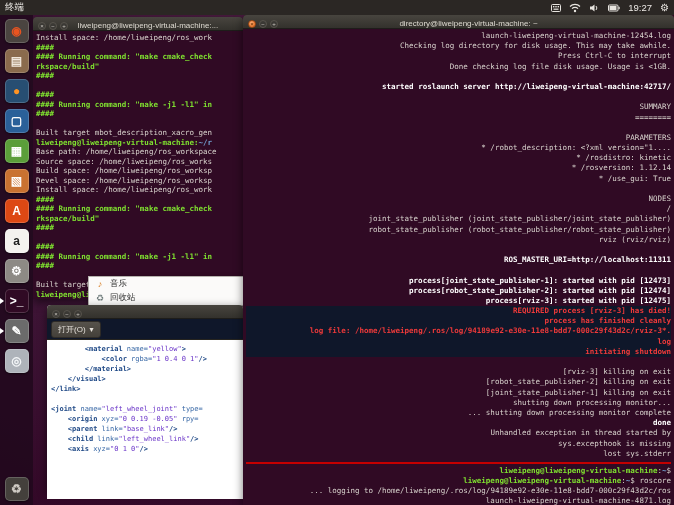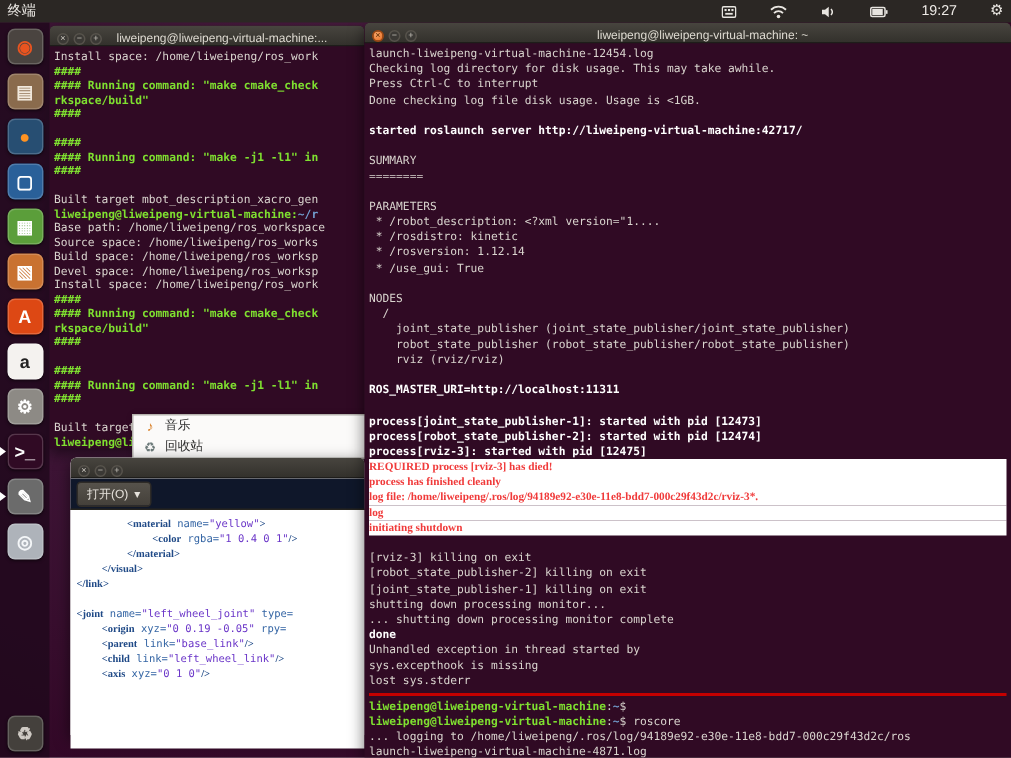--- a/index.html
+++ b/index.html
@@ -5,21 +5,21 @@
   html,body{margin:0;padding:0;}
   body{
     width:674px;height:505px;position:relative;overflow:hidden;
     background:radial-gradient(ellipse at 35% 30%, #5E2750 0%, #3D1435 45%, #2C001E 100%);
     font-family:"Liberation Sans",sans-serif;
   }
   
   .panel{position:absolute;top:0;left:0;right:0;height:15px;background:#2B2724;color:#EDEAE6;
     z-index:50;display:flex;align-items:center;font-size:9.5px;}
   .panel-title{margin-left:5px;}
-  .panel-right{margin-left:auto;display:flex;align-items:center;gap:22px;margin-right:5px;}
+  .panel-right{margin-left:auto;display:flex;align-items:center;gap:8px;margin-right:5px;}
   .panel-right svg{display:block;}
   .gear{font-size:10px;line-height:10px;color:#E8E5E0;}
   
   .launcher{position:absolute;top:15px;left:0;width:33px;bottom:0;background:rgba(32,8,28,0.82);
     z-index:45;display:flex;flex-direction:column;align-items:center;padding-top:4px;gap:6px;box-sizing:border-box;}
   .launch-item{width:24px;height:24px;border-radius:5px;display:flex;align-items:center;justify-content:center;
     font-size:12px;font-weight:bold;position:relative;flex:0 0 auto;
     box-shadow:inset 0 0 0 1px rgba(255,255,255,0.18), 0 1px 2px rgba(0,0,0,0.5);}
   .launch-item.pin-bottom{margin-top:auto;margin-bottom:4px;}
   .runmark{position:absolute;left:-5px;top:50%;transform:translateY(-50%);width:0;height:0;
@@ -32,37 +32,37 @@
   .tb-btns{display:flex;gap:3px;margin-left:5px;z-index:1;}
   .tb-btn{width:8px;height:8px;border-radius:50%;background:#3B3935;border:1px solid #57534C;box-sizing:border-box;
     font-size:6px;line-height:6px;color:#CCC8C0;text-align:center;}
   .tb-close{background:radial-gradient(circle at 35% 30%, #F8A56B, #E96D1F);border-color:#9C4712;color:#5A2A00;}
   
   .lterm{left:33px;top:17px;width:210px;height:282px;z-index:1;background:#300A24;}
   .rterm{left:243px;top:15px;width:431px;height:490px;z-index:40;background:#300A24;border-radius:4px 0 0 0;}
   .term-body{padding:2px 3px;font-family:"DejaVu Sans Mono",monospace;font-size:7.5px;color:#D9D4CE;
     white-space:pre;overflow:hidden;}
   .lterm .tline{height:9.5px;line-height:9.5px;}
-  .rterm .tline{height:10.2px;line-height:10.2px;}
-  .tline.hl{background:#ffffff;font-family:Liberation Serif, serif;}
+  .rterm .tline{height:10.2px;line-height:10.2px;text-align:right;}
+  .tline.hl{background:#0f172a;}
   .c-bw{color:#FFFFFF;font-weight:bold;}
   .c-g{color:#7FE030;font-weight:bold;}
   .c-b{color:#729FCF;font-weight:bold;}
   .c-r{color:#F03A3A;font-weight:bold;}
   .red-divider{height:2px;background:#C40000;margin:3px 0 2px 0;}
   
   .gedit{left:47px;top:305px;width:196px;height:185px;z-index:3;background:#F6F5F4;}
   .gtoolbar{height:20px;background:#0f172a;border-bottom:1px solid #26241F;display:flex;align-items:center;padding:0 4px;}
   .open-btn{background:linear-gradient(#56524B,#44403A);border:1px solid #2E2B27;border-radius:3px;color:#E6E2DC;
     font-size:8px;padding:2px 6px;display:flex;gap:4px;align-items:center;cursor:default;}
   .gedit-body{background:#FFFFFF;height:calc(100% - 34px);padding:4px 4px;font-family:"DejaVu Sans Mono",monospace;
     font-size:7px;white-space:pre;color:#000;overflow:hidden;}
   .gedit-body .tline{height:10px;line-height:10px;}
   .c-p{color:#000;}
-  .c-tag{color:#204A87;font-weight:bold;font-family:Liberation Serif, serif;}
+  .c-tag{color:#204A87;font-weight:bold;}
   .c-attr{color:#3465A4;}
   .c-val{color:#6A35C8;}
   
   .dropdown{position:absolute;left:88px;top:276px;width:156px;height:30px;z-index:2;background:#FBFAF9;
     border:1px solid #B5B2AD;box-shadow:1px 2px 5px rgba(0,0,0,0.4);box-sizing:border-box;overflow:hidden;}
   .dd-item{height:14px;display:flex;align-items:center;gap:5px;padding:0 6px;font-size:8.5px;color:#2F2F2F;}
   .dd-icon{font-size:9px;width:10px;text-align:center;}
 </style>
 </head>
 <body>
@@ -180,16 +180,16 @@
   <div class="gedit-body"><div class="tline"><span class="c-p">        </span><span class="c-tag">&lt;material</span><span class="c-attr"> name=</span><span class="c-val">"yellow"</span><span class="c-tag">&gt;</span></div><div class="tline"><span class="c-p">            </span><span class="c-tag">&lt;color</span><span class="c-attr"> rgba=</span><span class="c-val">"1 0.4 0 1"</span><span class="c-tag">/&gt;</span></div><div class="tline"><span class="c-p">        </span><span class="c-tag">&lt;/material&gt;</span></div><div class="tline"><span class="c-p">    </span><span class="c-tag">&lt;/visual&gt;</span></div><div class="tline"><span class="c-tag">&lt;/link&gt;</span></div><div class="tline"><span class="c-p"></span></div><div class="tline"><span class="c-tag">&lt;joint</span><span class="c-attr"> name=</span><span class="c-val">"left_wheel_joint"</span><span class="c-attr"> type=</span></div><div class="tline"><span class="c-p">    </span><span class="c-tag">&lt;origin</span><span class="c-attr"> xyz=</span><span class="c-val">"0 0.19 -0.05"</span><span class="c-attr"> rpy=</span></div><div class="tline"><span class="c-p">    </span><span class="c-tag">&lt;parent</span><span class="c-attr"> link=</span><span class="c-val">"base_link"</span><span class="c-tag">/&gt;</span></div><div class="tline"><span class="c-p">    </span><span class="c-tag">&lt;child</span><span class="c-attr"> link=</span><span class="c-val">"left_wheel_link"</span><span class="c-tag">/&gt;</span></div><div class="tline"><span class="c-p">    </span><span class="c-tag">&lt;axis</span><span class="c-attr"> xyz=</span><span class="c-val">"0 1 0"</span><span class="c-tag">/&gt;</span></div></div>
 </div>
 
 <div class="window rterm">
   <div class="titlebar">
     <div class="tb-btns">
       <span class="tb-btn tb-close">×</span>
       <span class="tb-btn">−</span>
       <span class="tb-btn">+</span>
     </div>
-    <div class="tb-title">liweipeng@liweipeng-virtual-machine: ~</div>
+    <div class="tb-title">directory@liweipeng-virtual-machine: ~</div>
   </div>
   <div class="term-body"><div class="tline"><span class="c-w">launch-liweipeng-virtual-machine-12454.log</span></div><div class="tline"><span class="c-w">Checking log directory for disk usage. This may take awhile.</span></div><div class="tline"><span class="c-w">Press Ctrl-C to interrupt</span></div><div class="tline"><span class="c-w">Done checking log file disk usage. Usage is &lt;1GB.</span></div><div class="tline"><span class="c-w"></span></div><div class="tline"><span class="c-bw">started roslaunch server http://liweipeng-virtual-machine:42717/</span></div><div class="tline"><span class="c-w"></span></div><div class="tline"><span class="c-w">SUMMARY</span></div><div class="tline"><span class="c-w">========</span></div><div class="tline"><span class="c-w"></span></div><div class="tline"><span class="c-w">PARAMETERS</span></div><div class="tline"><span class="c-w"> * /robot_description: &lt;?xml version="1....</span></div><div class="tline"><span class="c-w"> * /rosdistro: kinetic</span></div><div class="tline"><span class="c-w"> * /rosversion: 1.12.14</span></div><div class="tline"><span class="c-w"> * /use_gui: True</span></div><div class="tline"><span class="c-w"></span></div><div class="tline"><span class="c-w">NODES</span></div><div class="tline"><span class="c-w">  /</span></div><div class="tline"><span class="c-w">    joint_state_publisher (joint_state_publisher/joint_state_publisher)</span></div><div class="tline"><span class="c-w">    robot_state_publisher (robot_state_publisher/robot_state_publisher)</span></div><div class="tline"><span class="c-w">    rviz (rviz/rviz)</span></div><div class="tline"><span class="c-w"></span></div><div class="tline"><span class="c-bw">ROS_MASTER_URI=http://localhost:11311</span></div><div class="tline"><span class="c-w"></span></div><div class="tline"><span class="c-bw">process[joint_state_publisher-1]: started with pid [12473]</span></div><div class="tline"><span class="c-bw">process[robot_state_publisher-2]: started with pid [12474]</span></div><div class="tline"><span class="c-bw">process[rviz-3]: started with pid [12475]</span></div><div class="tline hl"><span class="c-r">REQUIRED process [rviz-3] has died!</span></div><div class="tline hl"><span class="c-r">process has finished cleanly</span></div><div class="tline hl"><span class="c-r">log file: /home/liweipeng/.ros/log/94189e92-e30e-11e8-bdd7-000c29f43d2c/rviz-3*.</span></div><div class="tline hl"><span class="c-r">log</span></div><div class="tline hl"><span class="c-r">initiating shutdown</span></div><div class="tline"><span class="c-w"></span></div><div class="tline"><span class="c-w">[rviz-3] killing on exit</span></div><div class="tline"><span class="c-w">[robot_state_publisher-2] killing on exit</span></div><div class="tline"><span class="c-w">[joint_state_publisher-1] killing on exit</span></div><div class="tline"><span class="c-w">shutting down processing monitor...</span></div><div class="tline"><span class="c-w">... shutting down processing monitor complete</span></div><div class="tline"><span class="c-bw">done</span></div><div class="tline"><span class="c-w">Unhandled exception in thread started by</span></div><div class="tline"><span class="c-w">sys.excepthook is missing</span></div><div class="tline"><span class="c-w">lost sys.stderr</span></div><div class="red-divider"></div><div class="tline"><span class="c-g">liweipeng@liweipeng-virtual-machine</span><span class="c-w">:</span><span class="c-b">~</span><span class="c-w">$</span></div><div class="tline"><span class="c-g">liweipeng@liweipeng-virtual-machine</span><span class="c-w">:</span><span class="c-b">~</span><span class="c-w">$ roscore</span></div><div class="tline"><span class="c-w">... logging to /home/liweipeng/.ros/log/94189e92-e30e-11e8-bdd7-000c29f43d2c/ros</span></div><div class="tline"><span class="c-w">launch-liweipeng-virtual-machine-4871.log</span></div></div>
 </div>
 
 </body></html>

